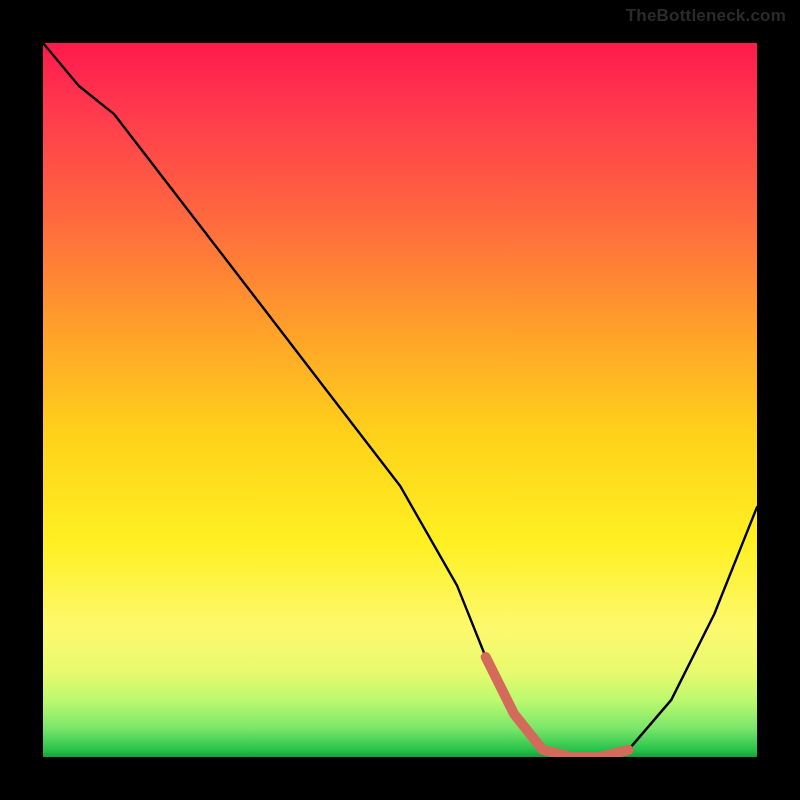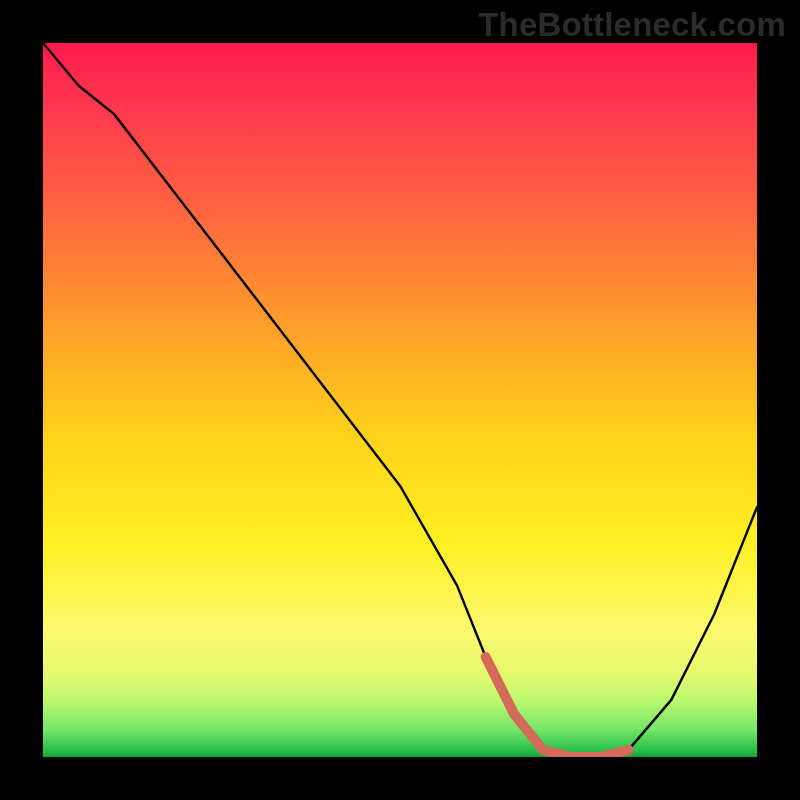--- a/index.html
+++ b/index.html
@@ -43,21 +43,21 @@
     inset: 0;
     width: 714px;
     height: 714px;
     display: block;
   }
   .watermark {
     position: absolute;
     top: 6px;
     right: 14px;
     color: #2b2b2b;
-    font-size: 33px;
+    font-size: 17px;
     font-weight: 600;
     letter-spacing: 0.2px;
     font-family: Arial, Helvetica, sans-serif;
   }
 </style>
 </head>
 <body>
 
 <div class="frame">
   <div class="watermark">TheBottleneck.com</div>

